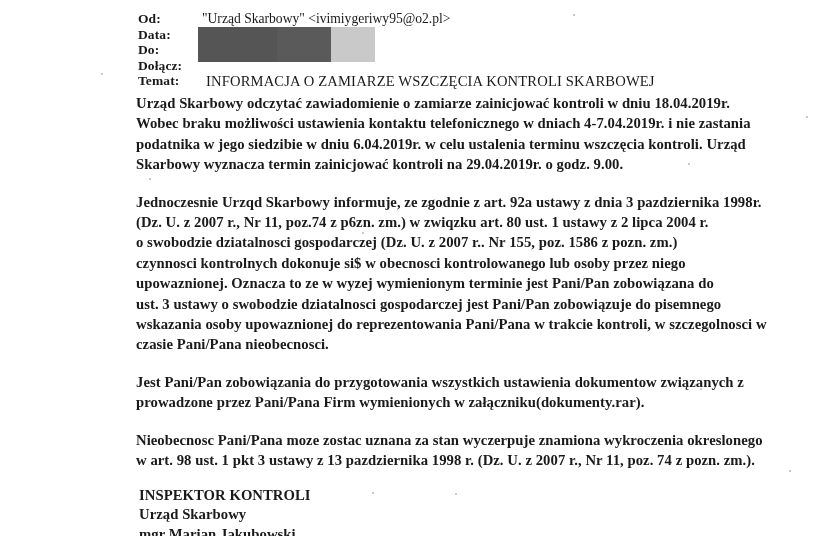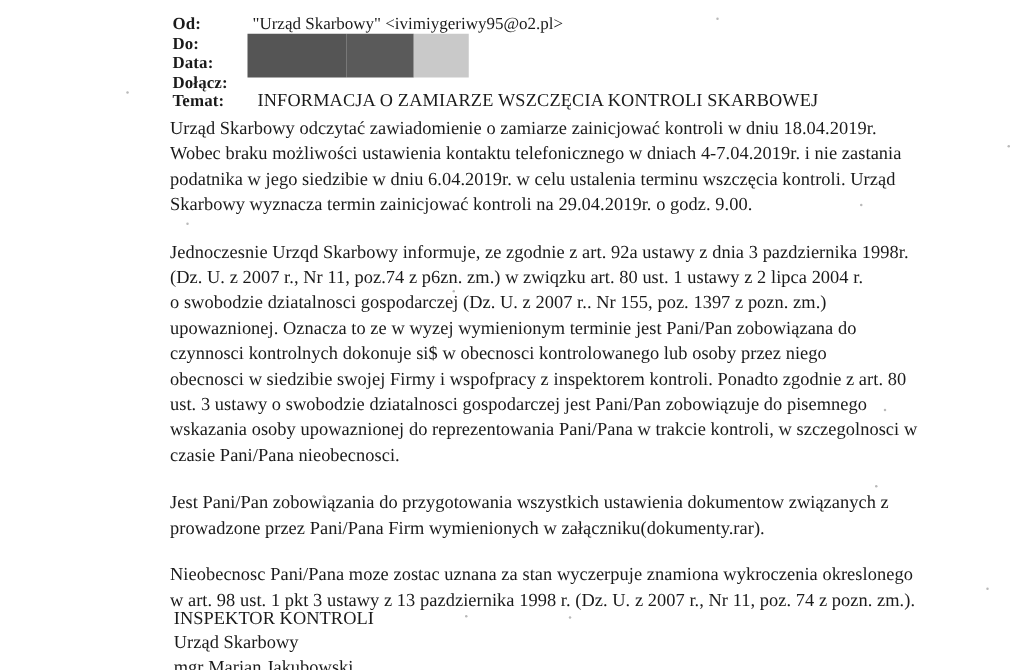--- a/index.html
+++ b/index.html
@@ -89,20 +89,21 @@
   }
   .para {
     margin: 0 0 17px 0;
   }
   .para.p-last { margin-bottom: 0; }
   .line {
     font-size: 14.7px;
     line-height: 20.4px;
     letter-spacing: .05px;
     white-space: nowrap;
+    font-weight: bold;
   }
 
   
   #signature {
     position: absolute;
     left: 139px;
     top: 486px;
   }
   #signature .line {
     font-size: 14.7px;
@@ -115,26 +116,26 @@
 <div id="page">
 
   <div id="mail-header">
 
     <div class="hdr-row">
       <div class="hdr-label">Od:</div>
       <div class="hdr-value">"Urząd Skarbowy" &lt;ivimiygeriwy95@o2.pl&gt;</div>
     </div>
 
     <div class="hdr-row">
+      <div class="hdr-label">Data:</div>
+      <div class="hdr-value"></div>
+    </div>
+
+    <div class="hdr-row">
       <div class="hdr-label">Do:</div>
-      <div class="hdr-value"></div>
-    </div>
-
-    <div class="hdr-row">
-      <div class="hdr-label">Data:</div>
       <div class="hdr-value"></div>
     </div>
 
     <div class="hdr-row">
       <div class="hdr-label">Dołącz:</div>
       <div class="hdr-value"></div>
     </div>
 
     <div class="hdr-row">
       <div class="hdr-label">Temat:</div>
@@ -154,24 +155,23 @@
     <div class="para">
       <div class="line">Urząd Skarbowy odczytać zawiadomienie o zamiarze zainicjować kontroli w dniu 18.04.2019r.</div>
       <div class="line">Wobec braku możliwości ustawienia kontaktu telefonicznego w dniach 4-7.04.2019r. i nie zastania</div>
       <div class="line">podatnika w jego siedzibie w dniu 6.04.2019r. w celu ustalenia terminu wszczęcia kontroli. Urząd</div>
       <div class="line">Skarbowy wyznacza termin zainicjować kontroli na 29.04.2019r. o godz. 9.00.</div>
     </div>
 
     <div class="para">
       <div class="line">Jednoczesnie Urzqd Skarbowy informuje, ze zgodnie z art. 92a ustawy z dnia 3 pazdziernika 1998r.</div>
       <div class="line">(Dz. U. z 2007 r., Nr 11, poz.74 z p6zn. zm.) w zwiqzku art. 80 ust. 1 ustawy z 2 lipca 2004 r.</div>
-      <div class="line">o swobodzie dziatalnosci gospodarczej (Dz. U. z 2007 r.. Nr 155, poz. 1397 z pozn. zm.)</div>
+      <div class="line">o swobodzie dziatalnosci gospodarczej (Dz. U. z 2007 r.. Nr 155, poz. 1586 z pozn. zm.)</div>
+      <div class="line">czynnosci kontrolnych dokonuje si$ w obecnosci kontrolowanego lub osoby przez niego</div>
       <div class="line">upowaznionej. Oznacza to ze w wyzej wymienionym terminie jest Pani/Pan zobowiązana do</div>
-      <div class="line">czynnosci kontrolnych dokonuje si$ w obecnosci kontrolowanego lub osoby przez niego</div>
-      <div class="line">obecnosci w siedzibie swojej Firmy i wspofpracy z inspektorem kontroli. Ponadto zgodnie z art. 80</div>
       <div class="line">ust. 3 ustawy o swobodzie dziatalnosci gospodarczej jest Pani/Pan zobowiązuje do pisemnego</div>
       <div class="line">wskazania osoby upowaznionej do reprezentowania Pani/Pana w trakcie kontroli, w szczegolnosci w</div>
       <div class="line">czasie Pani/Pana nieobecnosci.</div>
     </div>
 
     <div class="para">
       <div class="line">Jest Pani/Pan zobowiązania do przygotowania wszystkich ustawienia dokumentow związanych z</div>
       <div class="line">prowadzone przez Pani/Pana Firm wymienionych w załączniku(dokumenty.rar).</div>
     </div>
 

